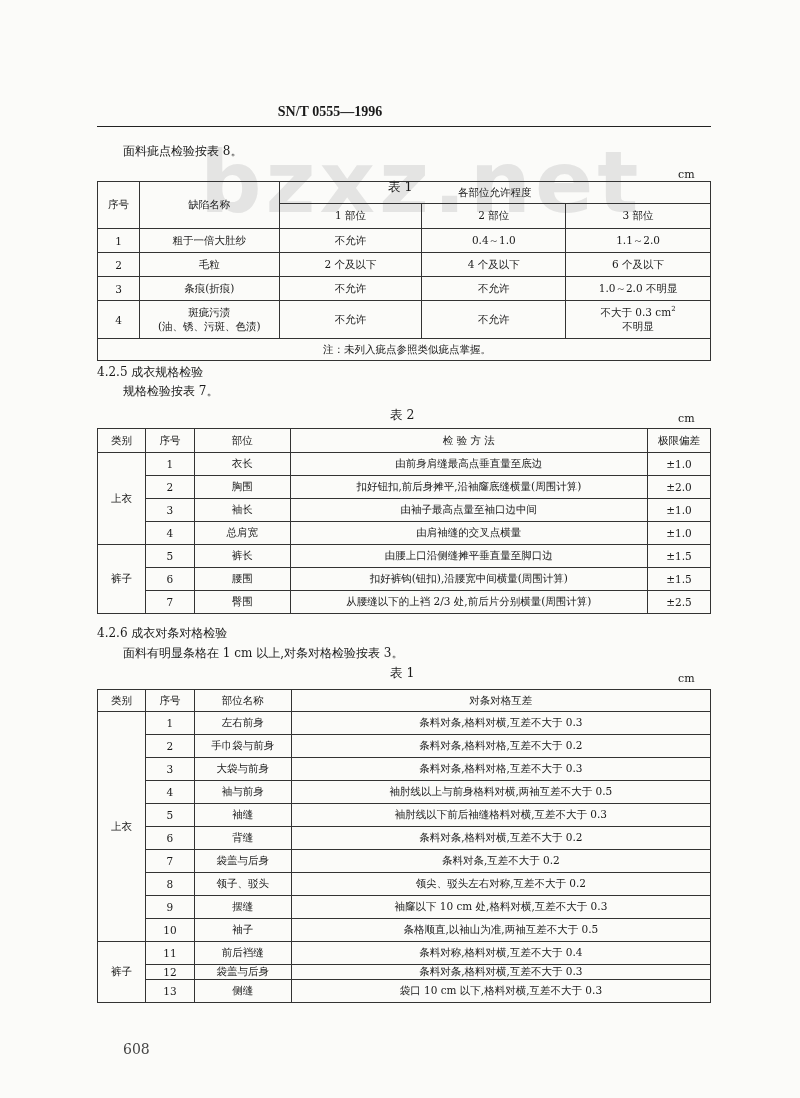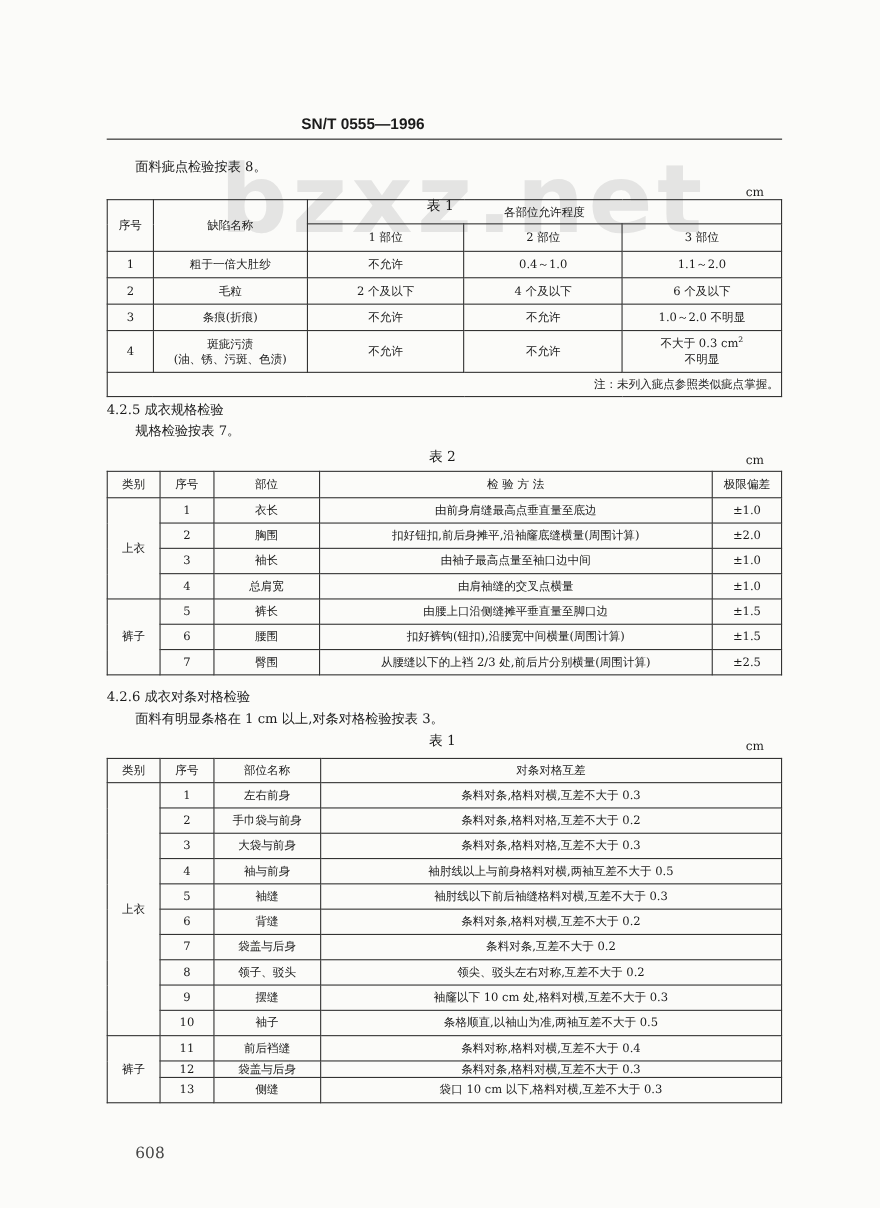--- a/index.html
+++ b/index.html
@@ -3,29 +3,29 @@
 <meta charset="utf-8">
 <style>
   * { box-sizing: border-box; margin: 0; padding: 0; }
   html, body { width: 800px; height: 1098px; background: #fbfbf9; overflow: hidden; }
   body { position: relative; font-family: "DejaVu Serif", "Liberation Serif", serif; color: #1a1a1a; }
   .watermark {
     position: absolute; left: 200px; top: 132px; font-family: "DejaVu Sans", sans-serif;
     font-weight: bold; font-size: 86px; color: rgba(200,200,200,0.45); letter-spacing: 4px; z-index: 0;
     pointer-events: none;
   }
-  .header { position: absolute; top: 104px; left: 0; width: 660px; text-align: center; font-family: Liberation Sans, sans-serif; font-size: 14px; font-weight: bold; }
+  .header { position: absolute; top: 104px; left: 0; width: 660px; text-align: center; font-family: Liberation Serif, serif; font-size: 14px; font-weight: bold; }
   .header-rule { position: absolute; top: 126px; left: 97px; width: 614px; border-top: 1.5px solid #222; }
   .para { position: absolute; font-size: 12px; z-index: 1; }
   .caption { position: absolute; font-size: 12.5px; z-index: 1; }
   .unit { position: absolute; font-size: 11px; z-index: 1; }
   table { position: absolute; border-collapse: collapse; z-index: 1; font-size: 10.5px; }
   td, th { border: 1px solid #333; text-align: center; vertical-align: middle; font-weight: normal; padding: 0 2px; }
   table.outer { border: 1.6px solid #222; }
-  .note-cell { text-align: right; padding-left: 8px; font-family: Liberation Serif, serif; }
+  .note-cell { text-align: center; padding-left: 8px; font-family: Liberation Serif, serif; }
   .page-num { position: absolute; left: 123px; top: 1041px; font-size: 14px; color: #444; }
   sup { font-size: 7px; }
 </style>
 </head>
 <body>
 
 <div class="watermark">bzxz.net</div>
 
 <div class="header">SN/T 0555—1996</div>
 <div class="header-rule"></div>

